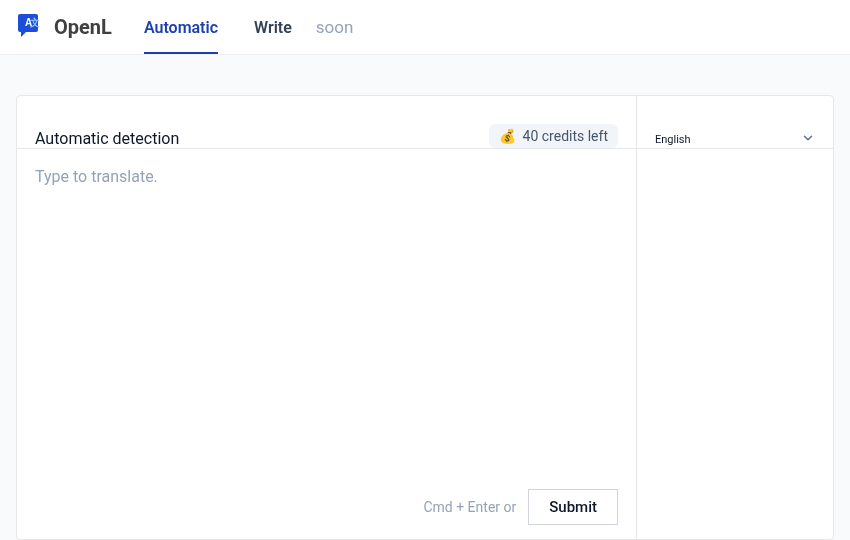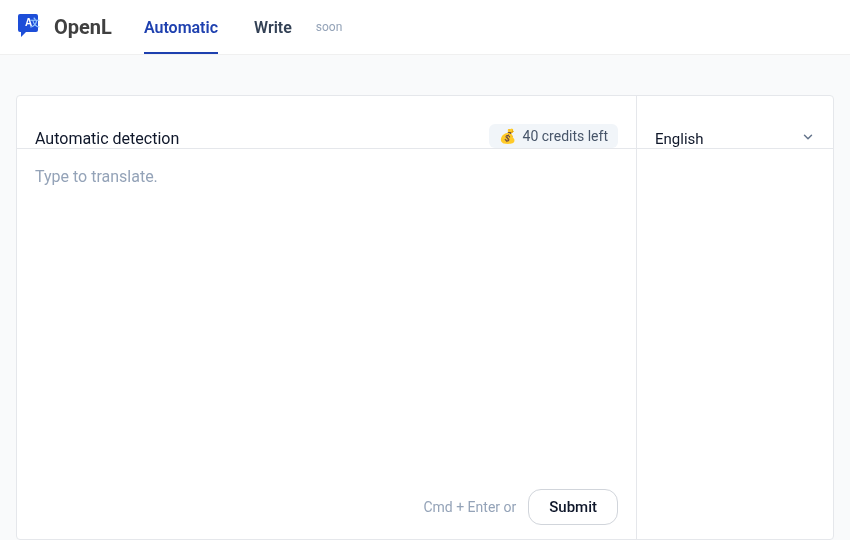--- a/index.html
+++ b/index.html
@@ -67,21 +67,21 @@
       background: #1e40af;
     }
     .nav-item-secondary {
       color: #334155;
       font-weight: 600;
       display: flex;
       align-items: center;
       gap: 24px;
     }
     .soon-badge {
-      font-size: 12px;
+      font-size: 17px;
       font-weight: 400;
       color: #94a3b8;
     }
     .main {
       padding: 40px 16px 0 16px;
     }
     .translation-card {
       background: #ffffff;
       border: 1px solid #e5e7eb;
       border-radius: 4px;
@@ -119,21 +119,21 @@
       color: #475569;
       display: flex;
       align-items: center;
       gap: 6px;
     }
     .target-lang-selector {
       display: flex;
       align-items: center;
       justify-content: space-between;
       width: 100%;
-      font-size: 15px;
+      font-size: 11px;
       color: #0f172a;
       cursor: pointer;
       gap: 41px;
     }
     .chevron {
       color: #64748b;
     }
     .input-area {
       flex: 1;
       padding: 18px 18px 0 18px;
@@ -164,21 +164,21 @@
       gap: 12px;
       padding: 10px 0 14px 0;
     }
     .shortcut-hint {
       font-size: 14px;
       color: #94a3b8;
     }
     .submit-button {
       background: #ffffff;
       border: 1px solid #d1d5db;
-      border-radius: 13px;
+      border-radius: 0;
       padding: 8px 20px;
       font-size: 15px;
       font-weight: 500;
       color: #0f172a;
       cursor: pointer;
       font-family: inherit;
     }
     .right-body {
       flex: 1;
     }

